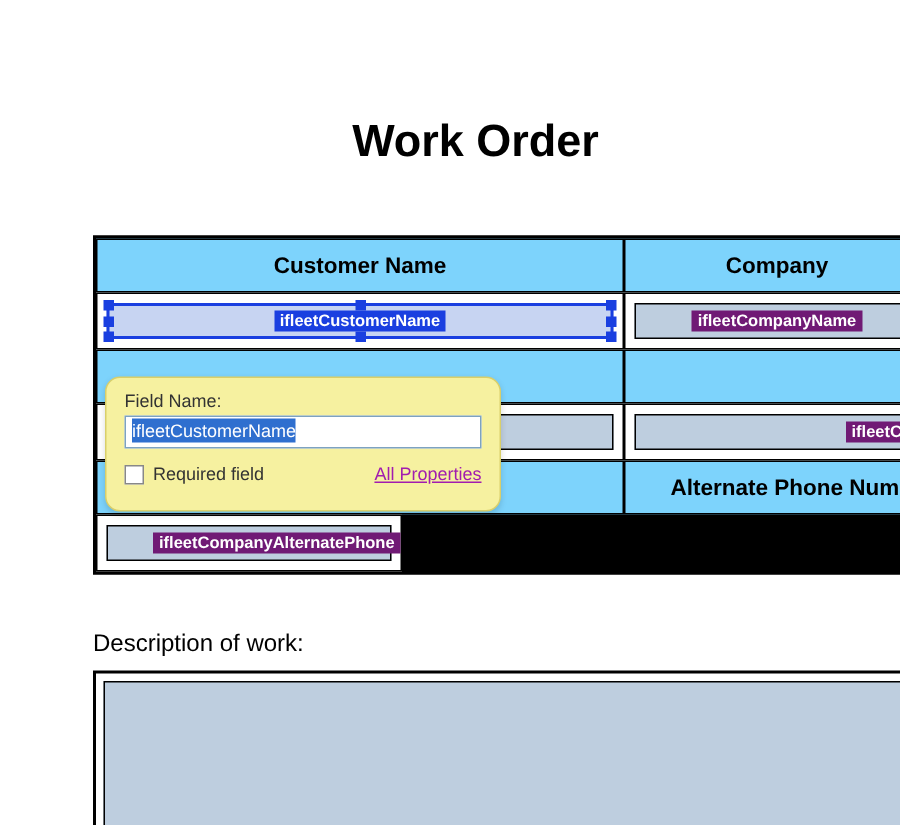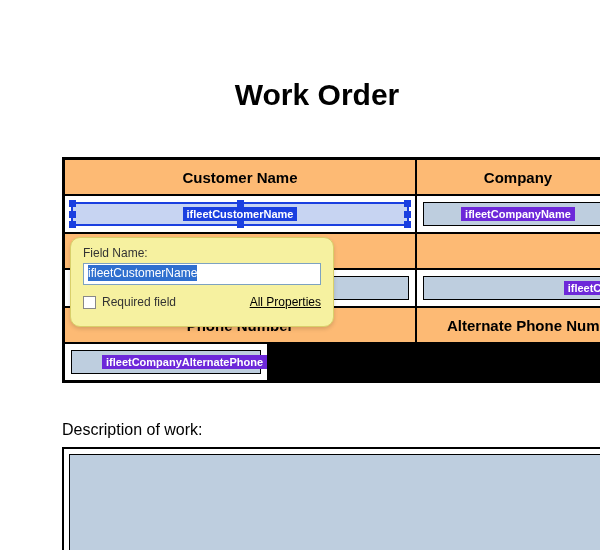--- a/index.html
+++ b/index.html
@@ -39,21 +39,21 @@
     background: #000;
   }
   .row {
     display: flex;
   }
   .cell {
     background: #fff;
     border: 1px solid #000;
   }
   .hdr {
-    background: #fdba74;
+    background: #7dd3fc;
     height: 36px;
     display: flex;
     align-items: center;
     justify-content: center;
     font-weight: bold;
     font-size: 15px;
     color: #000;
     white-space: nowrap;
     text-align: right;
   }
@@ -70,21 +70,21 @@
     display: flex;
     align-items: center;
     justify-content: center;
     position: relative;
   }
   .fieldbox.selected {
     border: 2px solid #1a3fe0;
     background: #c7d4f2;
   }
   .fieldtag {
-    background: #6d28d9;
+    background: #701a75;
     color: #fff;
     font-size: 11px;
     padding: 1px 4px;
     font-weight: bold;
   }
   .fieldtag.seltag {
     background: #1a3fe0;
   }
 
   
@@ -104,21 +104,21 @@
   .h-bc { bottom: -4px; left: 50%; margin-left: -3px; }
 
   
   .col1 { width: 352px; }
   .col2 { width: 204px; }
 
   
   .popup {
     position: absolute;
     left: 70px;
-    top: 237px;
+    top: 251px;
     width: 264px;
     height: 90px;
     background: #f6f1a0;
     border: 1px solid #d9cf6a;
     border-radius: 10px;
     box-shadow: 0 2px 4px rgba(0,0,0,0.15);
     padding: 8px 12px 8px 12px;
     font-size: 12px;
     color: #333;
     z-index: 10;
@@ -152,21 +152,21 @@
     align-items: center;
     gap: 6px;
   }
   .chkbox {
     width: 13px;
     height: 13px;
     border: 1px solid #888;
     background: #fff;
   }
   .link {
-    color: #000000;
+    color: #a21caf;
     text-decoration: underline;
     font-size: 12px;
     cursor: pointer;
   }
 
   
   .desc-label {
     position: absolute;
     left: 62px;
     top: 421px;

